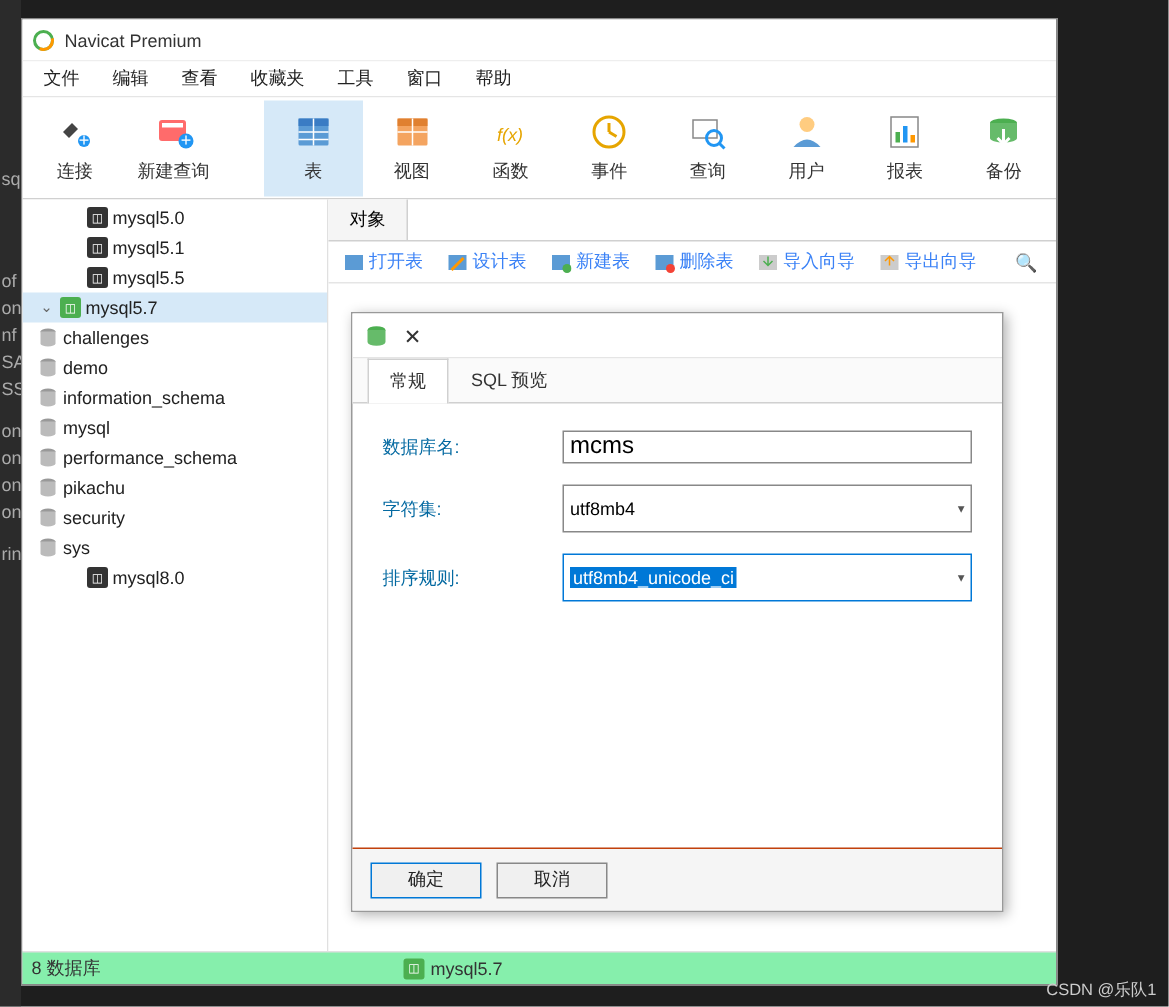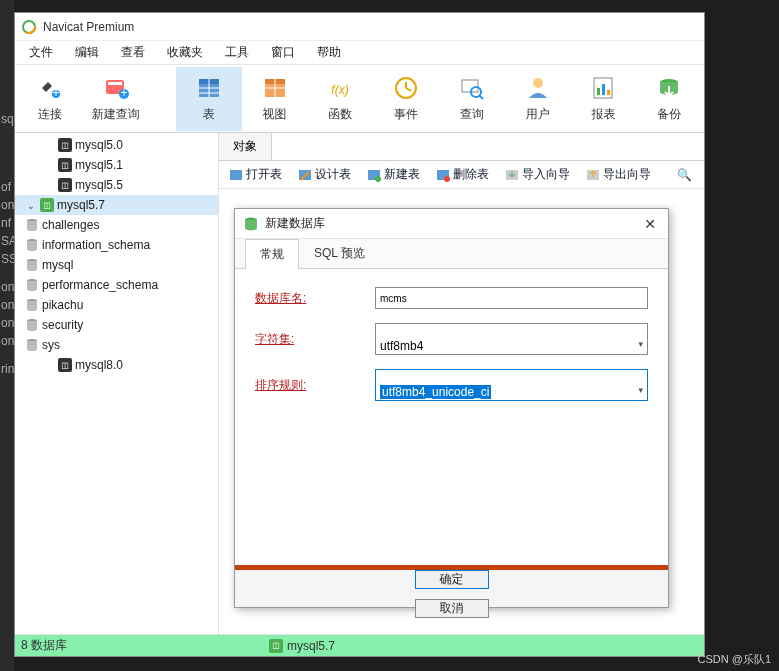--- a/index.html
+++ b/index.html
@@ -25,42 +25,42 @@
 .tree-item.selected { background: #d6e9f8; }
 .tree-item .expand { width: 12px; color: #666; font-size: 10px; text-align: center; }
 .conn-icon { width: 14px; height: 14px; background: #333; border-radius: 2px; display: inline-flex; align-items: center; justify-content: center; }
 .conn-icon.active { background: #4caf50; }
 .conn-glyph { color: #fff; font-size: 8px; }
 .db-icon { width: 14px; height: 14px; }
 .content { flex: 1; background: #fff; display: flex; flex-direction: column; }
 .content-tabs { height: 28px; border-bottom: 1px solid #d0d0d0; display: flex; align-items: center; }
 .content-tab { padding: 0 14px; height: 100%; display: flex; align-items: center; border-right: 1px solid #d0d0d0; background: #f5f5f5; }
 .content-toolbar { height: 28px; border-bottom: 1px solid #e5e5e5; display: flex; align-items: center; padding: 0 6px; gap: 8px; }
-.ct-btn { display: flex; align-items: center; gap: 3px; color: #0f172a; cursor: pointer; padding: 2px 4px; }
+.ct-btn { display: flex; align-items: center; gap: 3px; color: #3b82f6; cursor: pointer; padding: 2px 4px; }
 .ct-btn .mini-icon { width: 14px; height: 14px; }
 .ct-search { margin-left: auto; color: #888; padding-right: 6px; }
 .statusbar { height: 22px; border-top: 1px solid #e0e0e0; background: #86efac; display: flex; align-items: center; padding: 0 6px; color: #333; gap: 8px; position: absolute; bottom: 0; left: 0; right: 0; }
 .status-mid { position: absolute; left: 254px; display: flex; align-items: center; gap: 4px; }
 .dialog { position: absolute; left: 234px; top: 208px; width: 435px; height: 400px; background: #fff; border: 1px solid #999; box-shadow: 2px 2px 8px rgba(0,0,0,0.3); display: flex; flex-direction: column; }
 .dlg-titlebar { height: 30px; background: #fff; display: flex; align-items: center; padding: 0 8px; border-bottom: 1px solid #e5e5e5; }
 .dlg-title-icon { width: 16px; height: 16px; margin-right: 6px; }
 .dlg-title { color: #222; flex: 1; }
 .dlg-close { width: 20px; height: 20px; display: flex; align-items: center; justify-content: center; cursor: pointer; color: #333; font-size: 14px; }
 .dlg-tabs { height: 30px; display: flex; align-items: flex-end; padding: 0 10px; background: #fafafa; border-bottom: 1px solid #d0d0d0; }
 .dlg-tab { padding: 6px 14px; cursor: pointer; color: #333; border: 1px solid transparent; border-bottom: none; }
 .dlg-tab.active { background: #fff; border-color: #d0d0d0; position: relative; top: 1px; }
 .dlg-body { flex: 1; padding: 18px 20px; }
 .form-row { display: flex; align-items: center; margin-bottom: 14px; }
-.form-label { width: 120px; color: #b91c1c; text-decoration: underline; }
-.form-input { flex: 1; height: 22px; border: 1px solid #888; padding: 0 4px; background: #fff; font-size: 10px; }
-.form-select { flex: 1; height: 22px; border: 1px solid #888; display: flex; align-items: flex-start; padding: 15px 4px; background: #fff; position: relative; cursor: pointer; }
+.form-label { width: 120px; color: #0369a1; }
+.form-input { flex: 1; height: 22px; border: 1px solid #888; padding: 0 4px; background: #fff; font-size: 16px; }
+.form-select { flex: 1; height: 22px; border: 1px solid #888; display: flex; align-items: center; padding: 15px 4px; background: #fff; position: relative; cursor: pointer; }
 .form-select.focused { border-color: #0078d7; }
 .form-select.focused .sel-text { background: #0078d7; color: #fff; padding: 0 2px; }
 .sel-arrow { position: absolute; right: 4px; color: #555; font-size: 9px; }
-.dlg-footer { height: 42px; border-top: 5px solid #c2410c; display: flex; align-items: center; justify-content: space-between; padding: 0 12px; gap: 10px; background: #f5f5f5; flex-direction: column; }
+.dlg-footer { height: 42px; border-top: 1px solid #c2410c; display: flex; align-items: center; justify-content: flex-start; padding: 0 12px; gap: 10px; background: #f5f5f5; }
 .dlg-btn { width: 74px; height: 24px; border: 1px solid #888; background: #f0f0f0; cursor: pointer; color: #222; display: flex; align-items: center; justify-content: center; }
 .dlg-btn.primary { border-color: #0078d7; }
 </style>
 </head>
 <body>
 
 <div class="left-dark">
   <div style="height:110px"></div>
   <div>sql</div>
     <div style="height:50px"></div>
@@ -241,20 +241,27 @@
               <ellipse cx="7" cy="3" rx="5" ry="2" fill="#999"></ellipse>
               <path d="M2 3 L2 11 A5 2 0 0 0 12 11 L12 3" fill="#bbb"></path>
             </svg></span>
           <span>challenges</span>
         </div>
       <div class="tree-item indent2">
           <span class="db-icon"><svg viewBox="0 0 14 14">
               <ellipse cx="7" cy="3" rx="5" ry="2" fill="#999"></ellipse>
               <path d="M2 3 L2 11 A5 2 0 0 0 12 11 L12 3" fill="#bbb"></path>
             </svg></span>
+          <span>demo</span>
+        </div>
+      <div class="tree-item indent2">
+          <span class="db-icon"><svg viewBox="0 0 14 14">
+              <ellipse cx="7" cy="3" rx="5" ry="2" fill="#999"></ellipse>
+              <path d="M2 3 L2 11 A5 2 0 0 0 12 11 L12 3" fill="#bbb"></path>
+            </svg></span>
           <span>information_schema</span>
         </div>
       <div class="tree-item indent2">
           <span class="db-icon"><svg viewBox="0 0 14 14">
               <ellipse cx="7" cy="3" rx="5" ry="2" fill="#999"></ellipse>
               <path d="M2 3 L2 11 A5 2 0 0 0 12 11 L12 3" fill="#bbb"></path>
             </svg></span>
           <span>mysql</span>
         </div>
       <div class="tree-item indent2">
@@ -357,21 +364,20 @@
     </span>
   </div>
 </div>
 
 <div class="dialog">
   <div class="dlg-titlebar">
     <span class="dlg-title-icon"><svg viewBox="0 0 16 16">
           <ellipse cx="8" cy="4" rx="6" ry="2.5" fill="#4caf50"></ellipse>
           <path d="M2 4 L2 12 A6 2.5 0 0 0 14 12 L14 4" fill="#66bb6a"></path>
         </svg></span>
-    <span class="dlg-title">新建数据库</span>
     <span class="dlg-close">✕</span>
   </div>
   <div class="dlg-tabs">
     <div class="dlg-tab active"><span>常规</span></div>
     <div class="dlg-tab"><span>SQL 预览</span></div>
   </div>
   <div class="dlg-body">
     <div class="form-row">
       <span class="form-label">数据库名:</span>
       <input class="form-input" value="mcms" style="">

